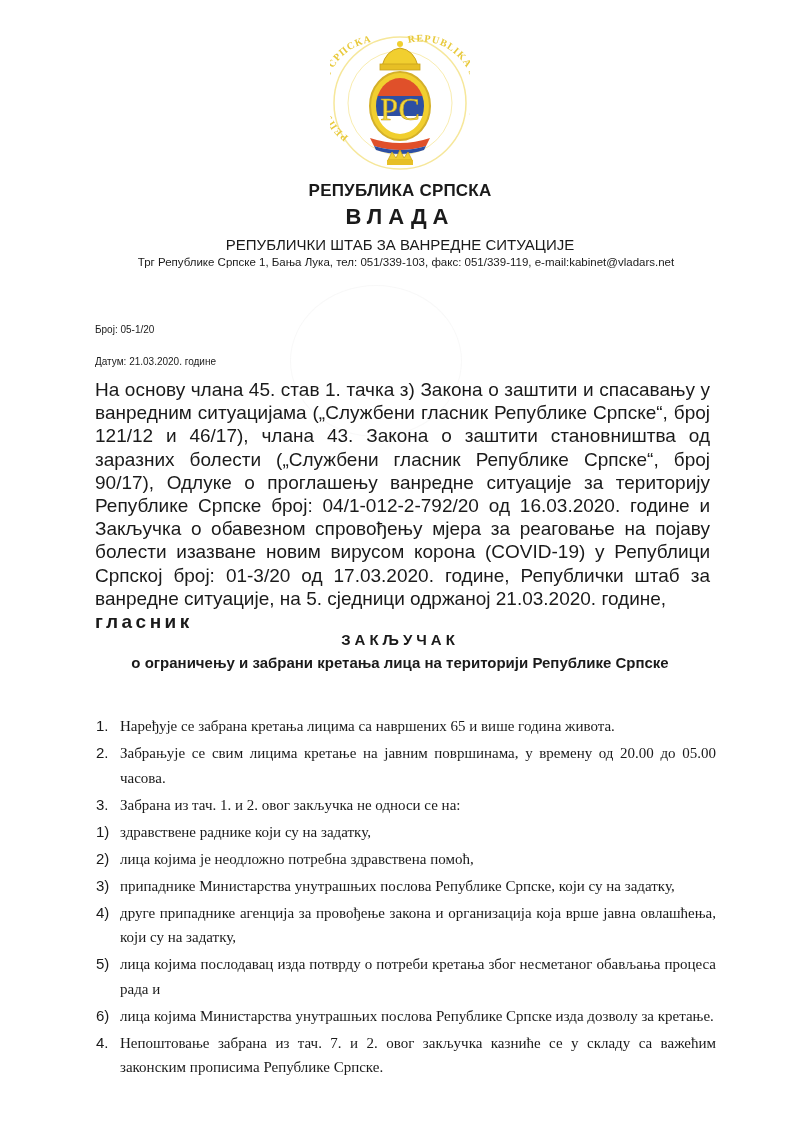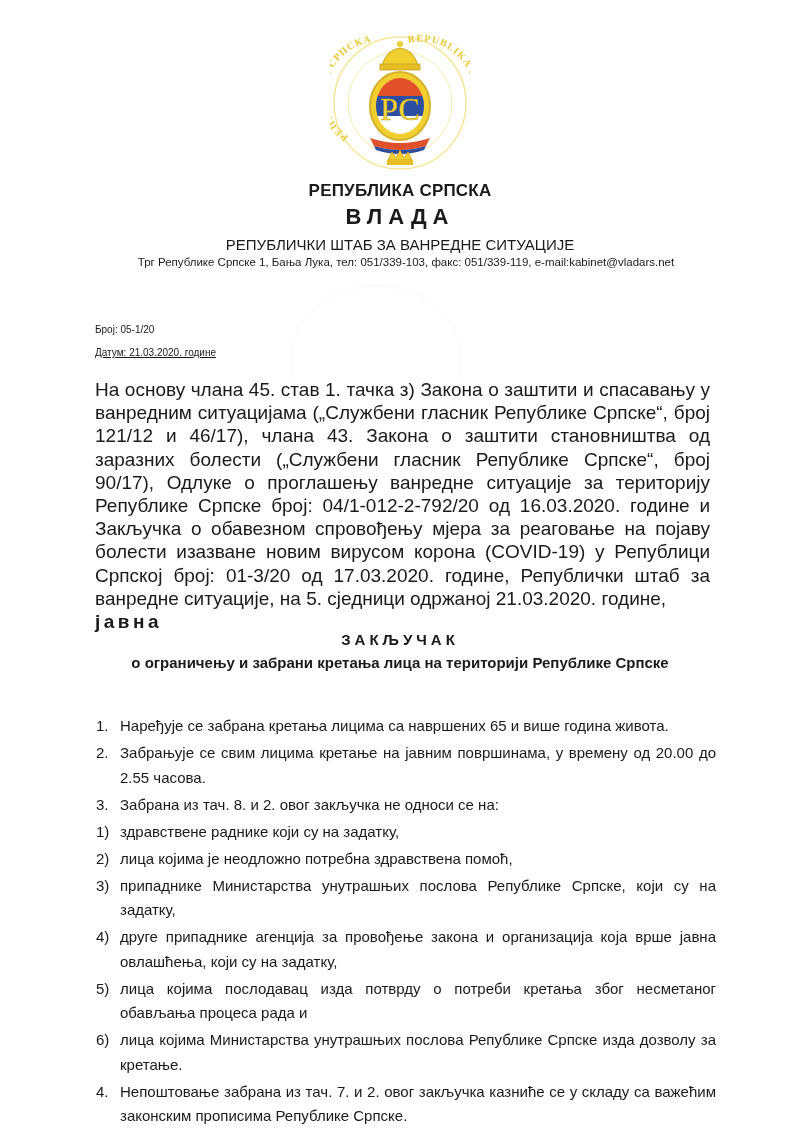--- a/index.html
+++ b/index.html
@@ -9,35 +9,35 @@
 
   .emblem { position:absolute; left:330px; top:28px; width:140px; height:145px; }
   .hdr { position:absolute; left:0; width:800px; text-align:center; }
   .hdr-republic { top:181px; font-size:17px; font-weight:bold; letter-spacing:0.2px; }
   .hdr-gov { top:204px; font-size:22px; font-weight:bold; letter-spacing:6px; }
   .hdr-hq { top:236px; font-size:15px; }
   .hdr-contact { top:256px; font-size:11.5px; left:6px; }
 
   .meta { position:absolute; left:95px; font-size:10px; }
   .meta-num { top:324px; }
-  .meta-date { top:347px;text-decoration:underline; }
+  .meta-date { top:356px; }
 
   .preamble { position:absolute; left:95px; top:378px; width:615px; font-size:19px;
               line-height:23.2px; text-align:justify; }
   .donosi { font-weight:bold; letter-spacing:3.5px; }
 
   .concl-title { position:absolute; left:0; width:800px; text-align:center; top:631px;
                  font-size:15px; font-weight:bold; letter-spacing:4px; }
   .concl-sub { position:absolute; left:0; width:800px; text-align:center; top:654px;
                font-size:15px; font-weight:bold; }
 
   .list { position:absolute; left:96px; top:714px; width:620px; font-size:15px; }
   .item { position:relative; padding-left:24px; line-height:24.5px; margin-bottom:2.5px; text-align:justify; }
   .item .num { position:absolute; left:0; top:0; }
-  .item .txt { display:block; }
+  .item .txt { display:block;font-family:Liberation Serif, serif; }
   .watermark { position:absolute; left:290px; top:285px; width:170px; height:150px;
                border-radius:50%; border:1px solid #f4f4f4; opacity:0.6; }
 </style>
 </head>
 <body>
 
 <div class="page">
 
   <div class="watermark"></div>
 
@@ -81,38 +81,38 @@
   <div class="hdr hdr-republic">РЕПУБЛИКА СРПСКА</div>
   <div class="hdr hdr-hq">РЕПУБЛИЧКИ ШТАБ ЗА ВАНРЕДНЕ СИТУАЦИЈЕ</div>
   <div class="hdr hdr-gov">ВЛАДА</div>
   <div class="hdr hdr-contact">Трг Републике Српске 1,  Бања Лука, тел: 051/339-103, факс: 051/339-119, e-mail:kabinet@vladars.net</div>
 
   <div class="meta meta-num">Број: 05-1/20</div>
   <div class="meta meta-date">Датум: 21.03.2020. године</div>
 
   <div class="preamble">
     <span>На основу  члана 45. став 1. тачка з) Закона о заштити и спасавању у ванредним ситуацијама („Службени гласник Републике Српске“, број 121/12 и 46/17), члана 43. Закона о заштити становништва од заразних болести („Службени гласник Републике Српске“, број 90/17), Одлуке о проглашењу ванредне ситуације за територију Републике Српске број: 04/1-012-2-792/20 од 16.03.2020. године и Закључка о обавезном спровођењу мјера за реаговање на појаву болести изазване новим вирусом корона (COVID-19) у Републици Српској број: 01-3/20 од 17.03.2020. године, Републички штаб за ванредне ситуације, на 5. сједници одржаној 21.03.2020. године,</span><br>
-    <span class="donosi">јавна</span>
+    <span class="donosi">гласник</span>
   </div>
 
   <div class="concl-title">ЗАКЉУЧАК</div>
   <div class="concl-sub">о ограничењу и забрани кретања лица на територији Републике Српске</div>
 
   <div class="list">
     <div class="item">
         <span class="num">1.</span>
         <span class="txt">Наређује се забрана кретања лицима са навршених 65 и више година живота.</span>
       </div>
     <div class="item">
         <span class="num">2.</span>
-        <span class="txt">Забрањује се свим лицима кретање на јавним површинама, у времену од 20.00 до 2.55 часова.</span>
+        <span class="txt">Забрањује се свим лицима кретање на јавним површинама, у времену од 20.00 до 05.00 часова.</span>
       </div>
     <div class="item">
         <span class="num">3.</span>
-        <span class="txt">Забрана из тач. 8. и 2. овог закључка не односи се на:</span>
+        <span class="txt">Забрана из тач. 1. и 2. овог закључка не односи се на:</span>
       </div>
     <div class="item">
         <span class="num">1)</span>
         <span class="txt">здравствене раднике који су на задатку,</span>
       </div>
     <div class="item">
         <span class="num">2)</span>
         <span class="txt">лица којима је неодложно потребна здравствена помоћ,</span>
       </div>
     <div class="item">

